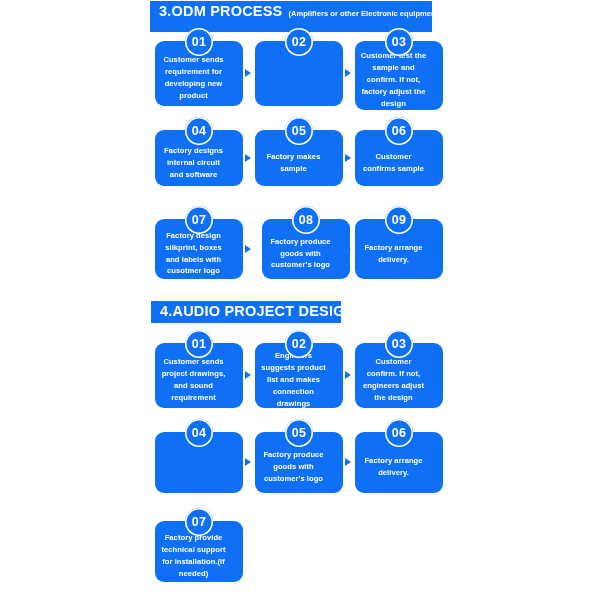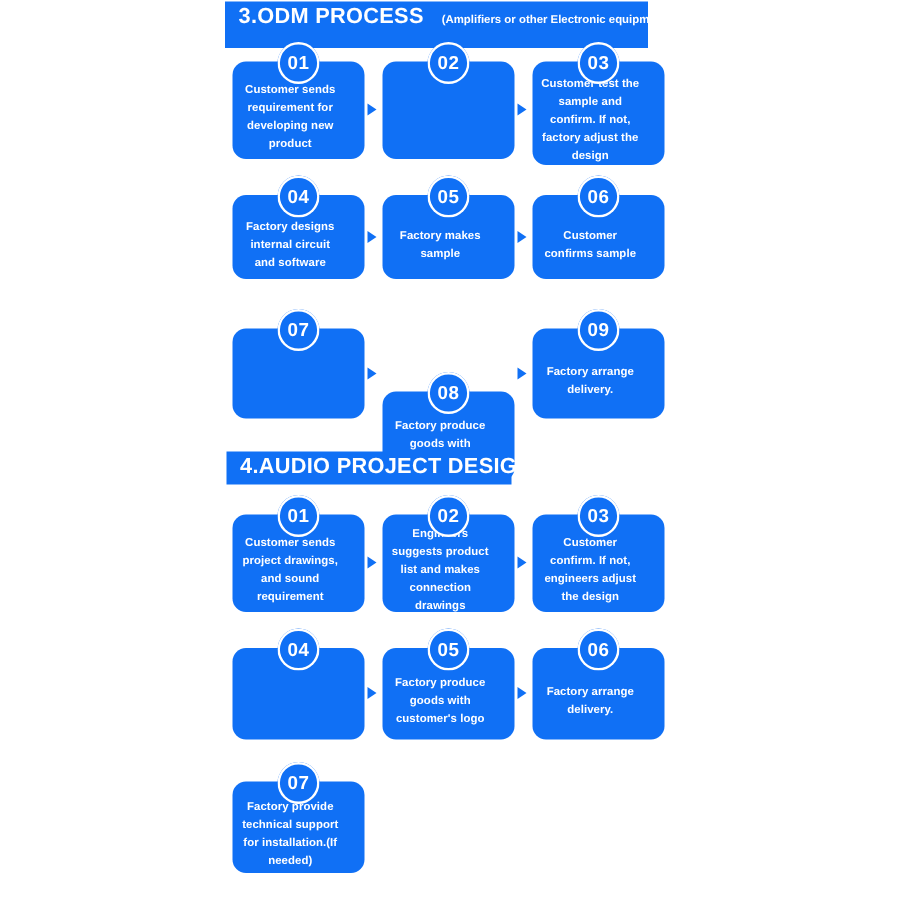--- a/index.html
+++ b/index.html
@@ -37,21 +37,21 @@
   .section-title {
     font-size: 14.5px;
     font-weight: bold;
     letter-spacing: 0.2px;
     line-height: 1.1;
   }
   .section-sub {
     font-size: 7.6px;
     font-weight: bold;
     line-height: 1.1;
-    margin-left: 12px;
+    margin-left: 6px;
     position: relative;
     top: -0.5px;
   }
 
   #header-odm  { left: 150px; top: 1px;   width: 282px; height: 31px; }
   #header-audio{ left: 151px; top: 301px; width: 190px; height: 22px; }
 
   
   .row {
     position: absolute;
@@ -157,24 +157,25 @@
 
     <div class="step" style="left:355px; top:0px; height:56px;">
       <span class="badge">06</span>
       <span class="step-text">Customer confirms sample</span>
     </div>
   </div>
 
   <div class="row" style="top:219px">
     <div class="step" style="left:155px; top:0px; height:60px;">
       <span class="badge">07</span>
+      <span class="step-text">Factory design silkprint, boxes and labels with cusotmer logo</span>
     </div>
     <div class="arrow" style="left:245px; top:26px;"></div>
 
-    <div class="step" style="left:255px; top:0px; height:60px;margin-top:42px;">
+    <div class="step" style="left:262px; top:0px; height:60px;">
       <span class="badge">08</span>
       <span class="step-text">Factory produce goods with customer's logo</span>
     </div>
     <div class="arrow" style="left:345px; top:26px;"></div>
 
     <div class="step" style="left:355px; top:0px; height:60px;">
       <span class="badge">09</span>
       <span class="step-text">Factory arrange delivery.</span>
     </div>
   </div>

